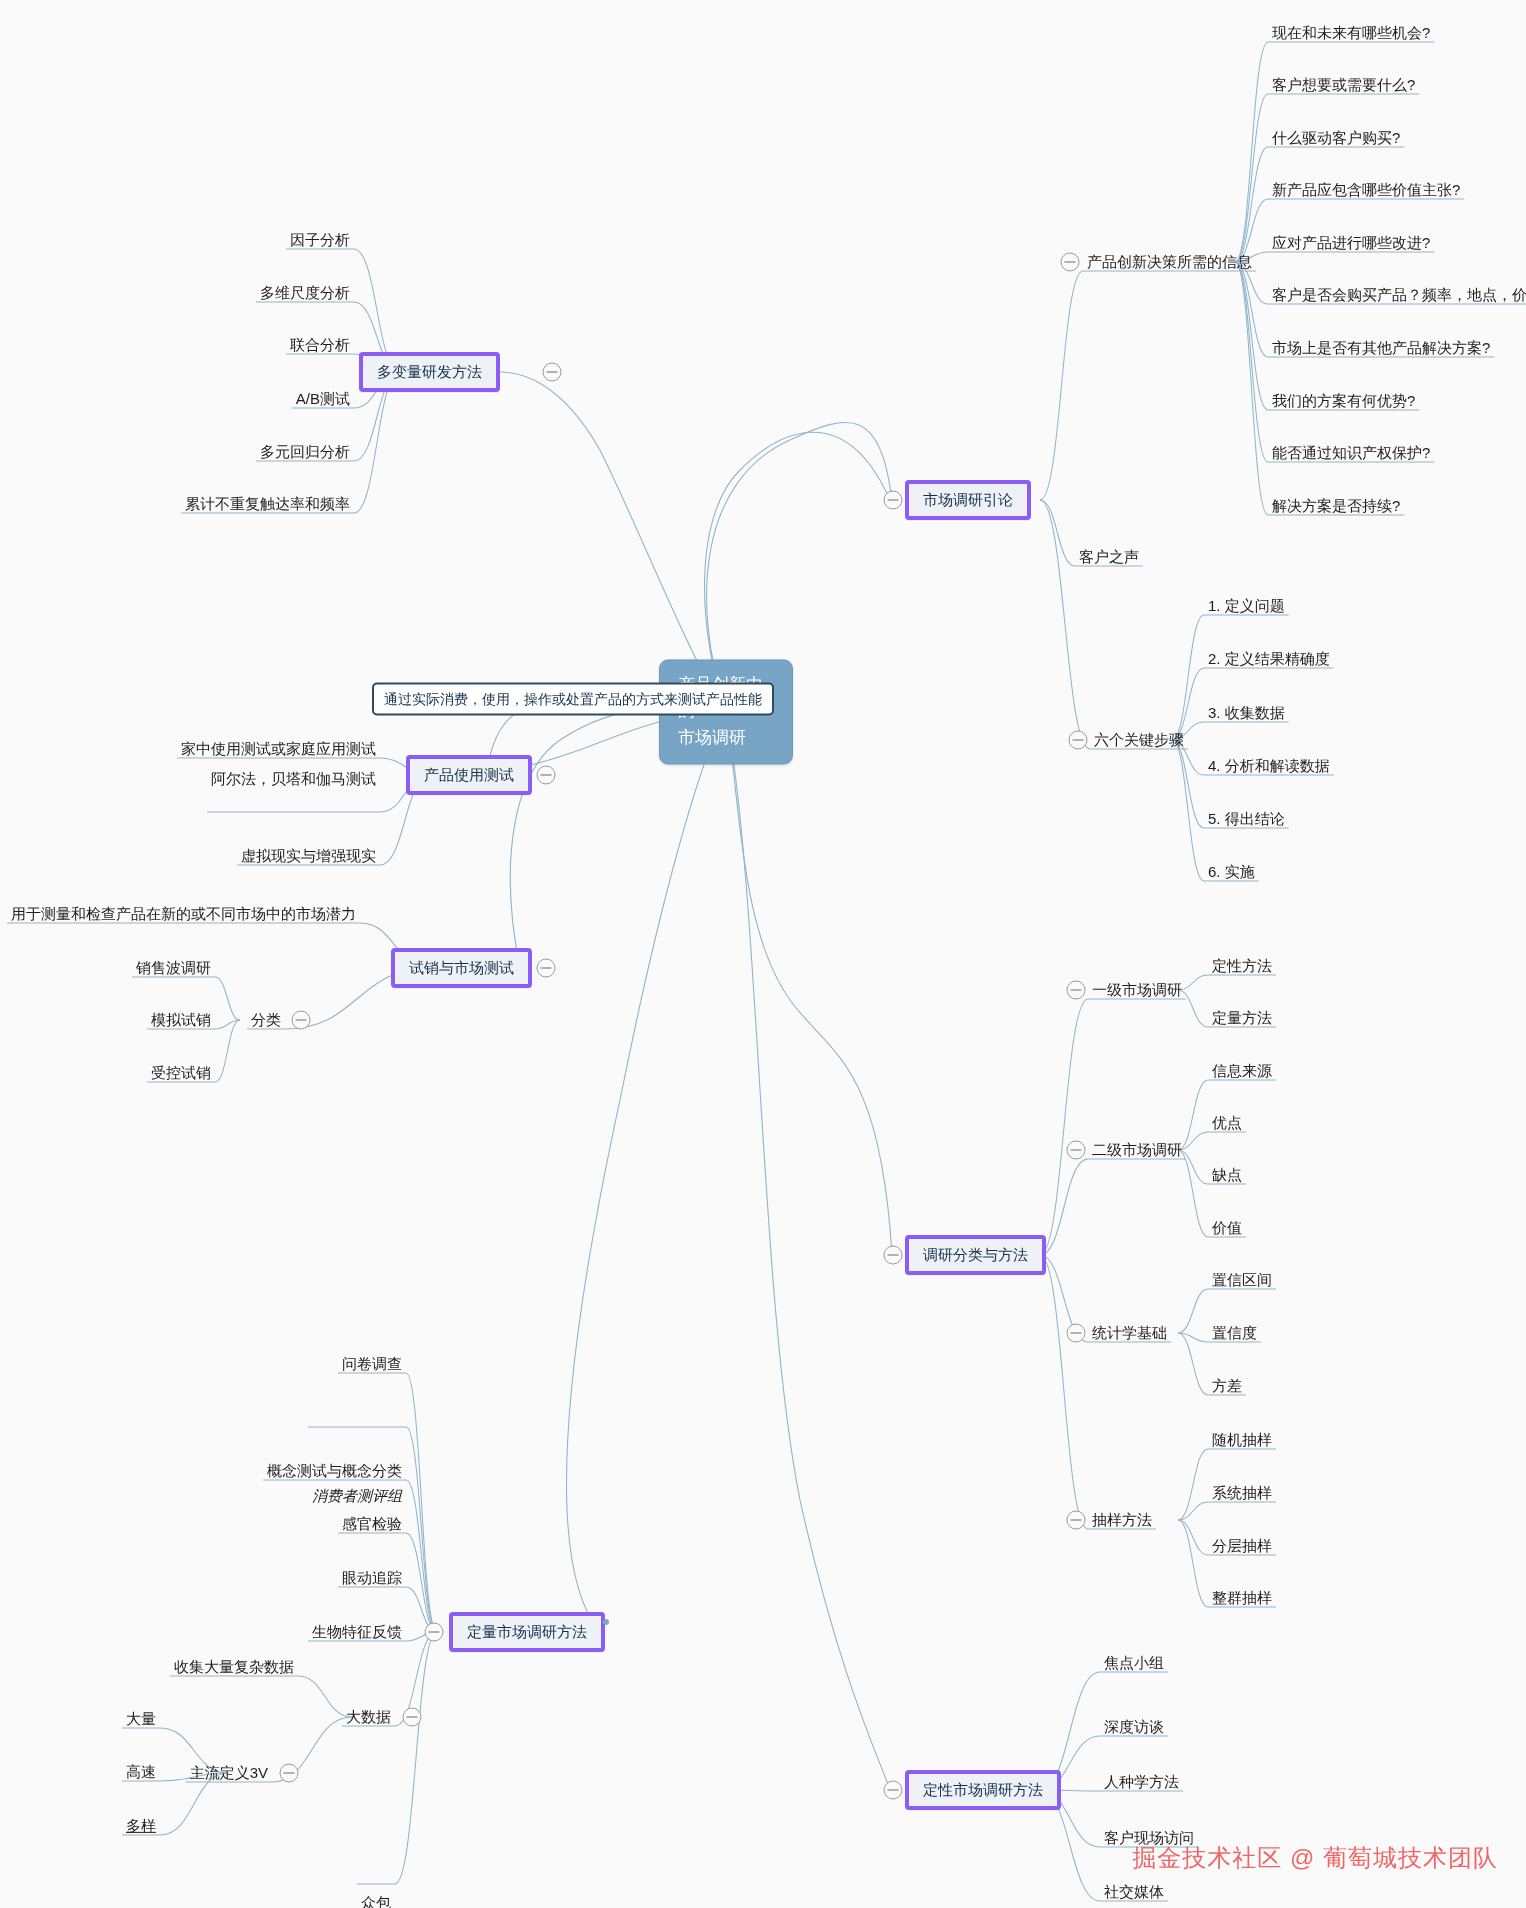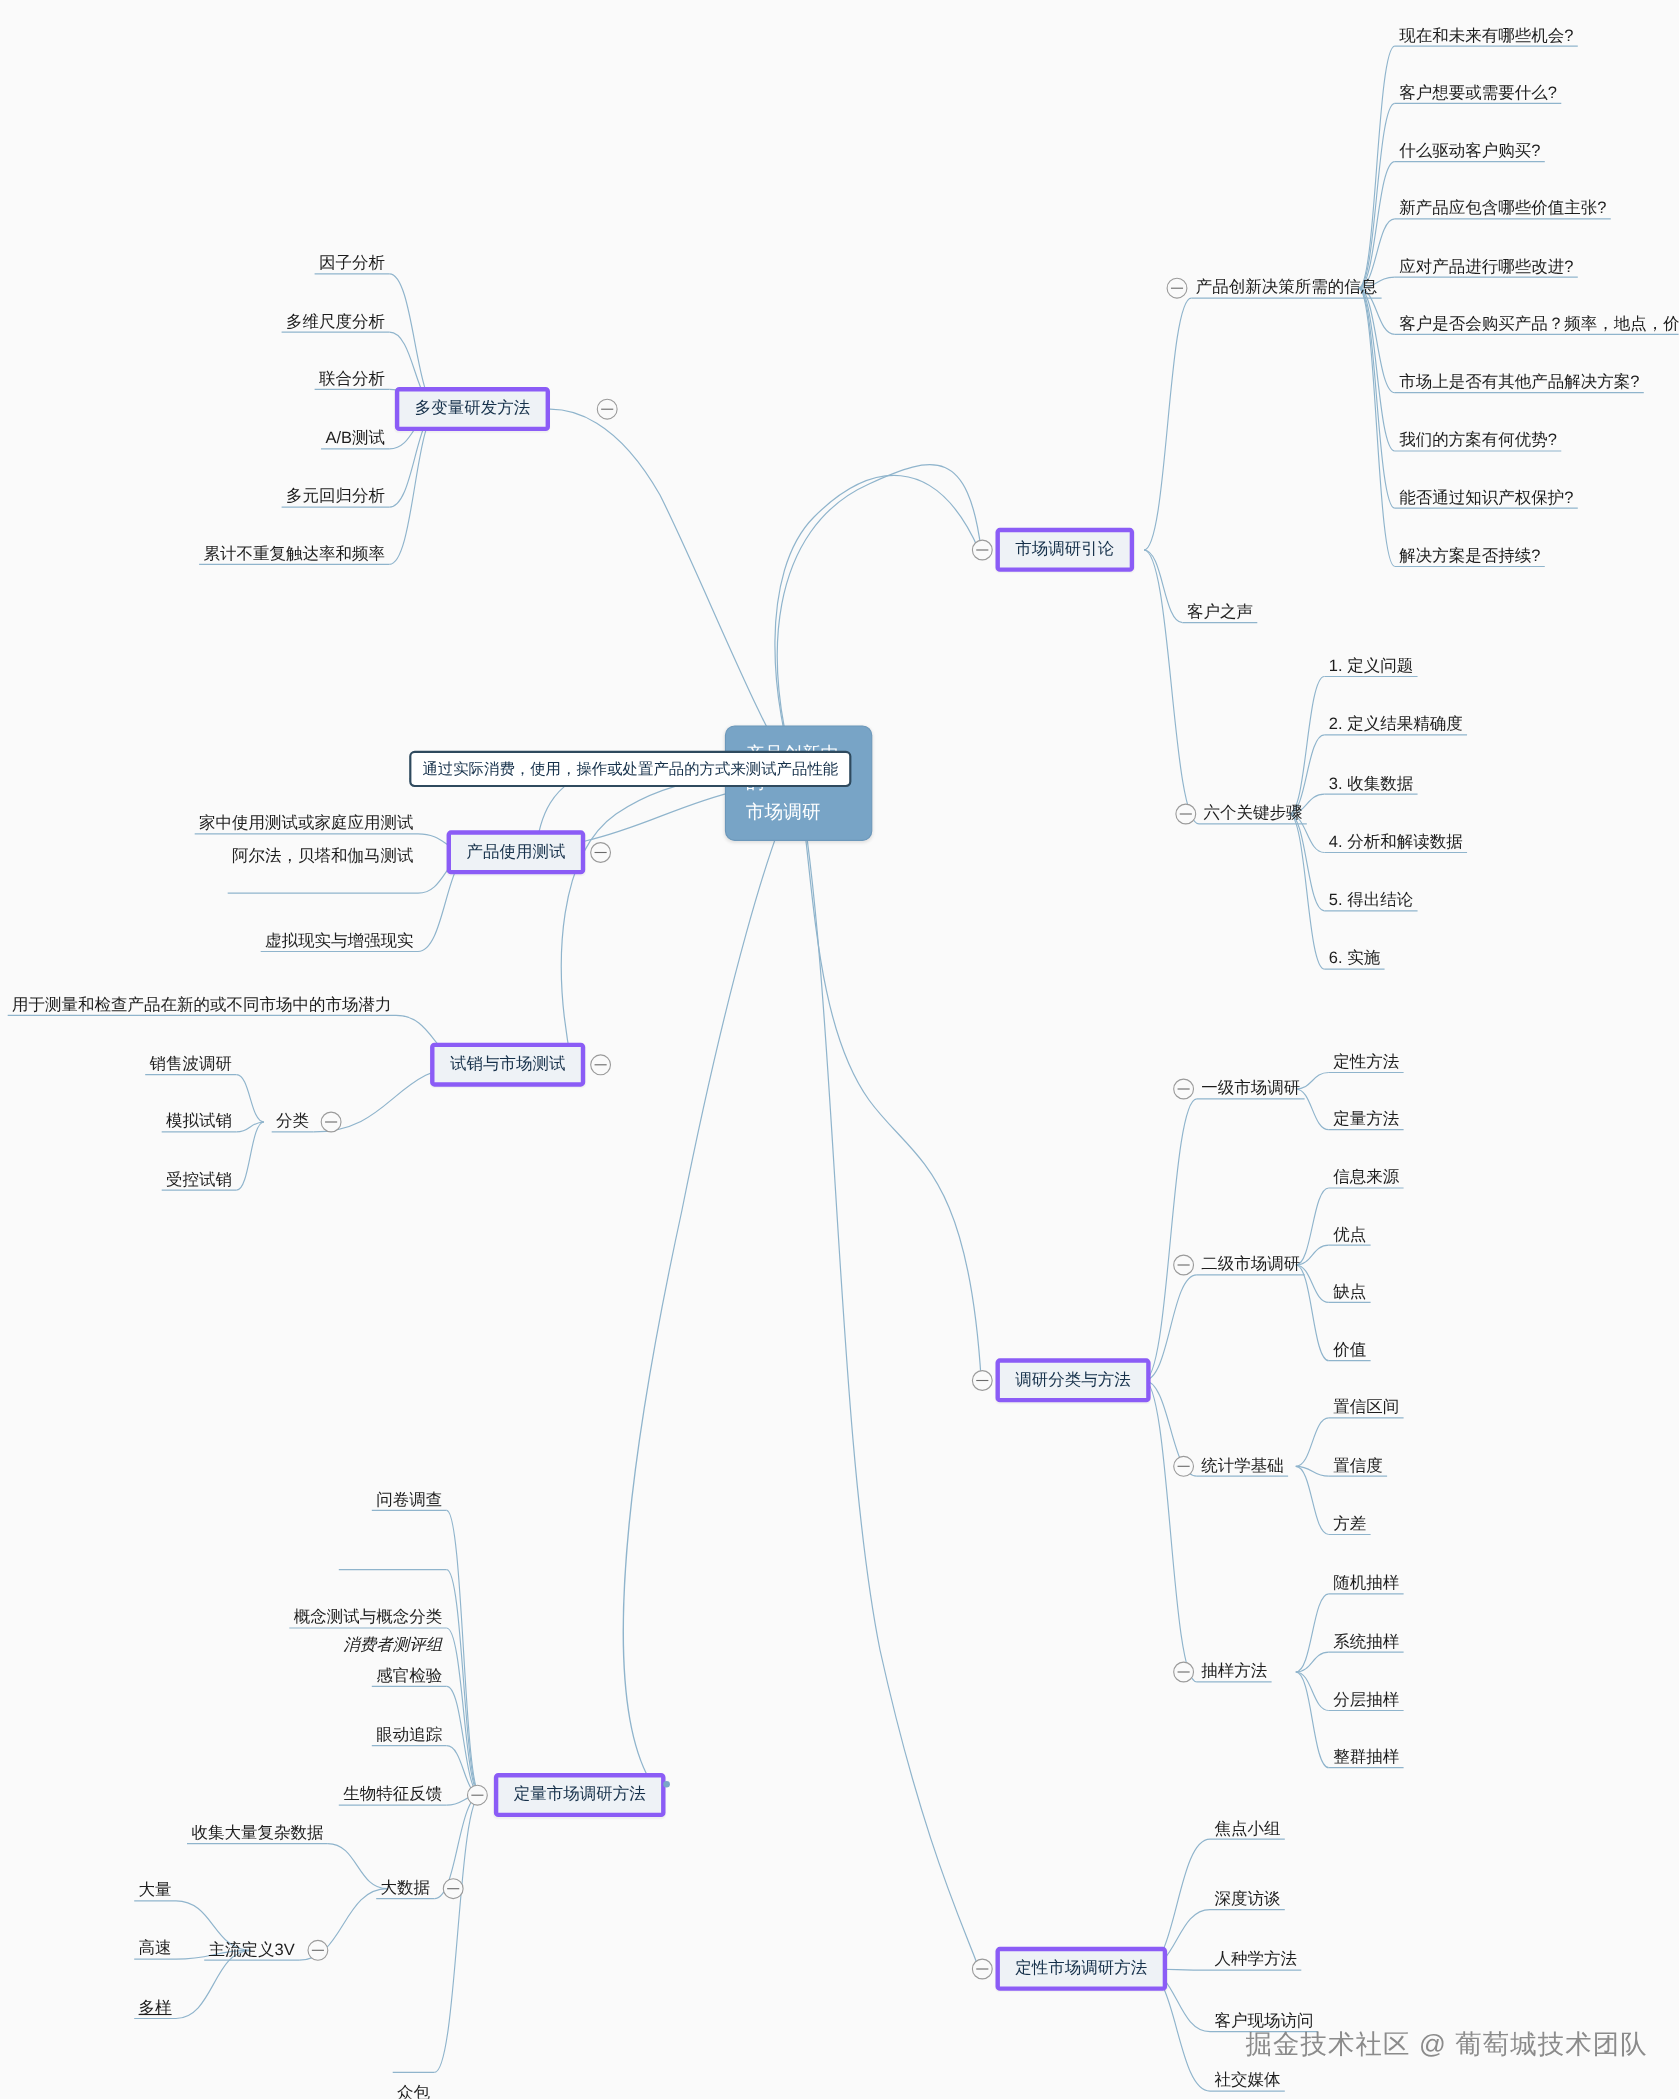--- a/index.html
+++ b/index.html
@@ -76,21 +76,21 @@
     height:1px;background:#6a6a6a;
   }
   .dot{
     position:absolute;width:6px;height:6px;border-radius:50%;
     background:#7aa7c7;transform:translate(-50%,-50%);
   }
   .watermark{
     position:absolute;
     right:28px;bottom:34px;
     font-size:24px;
-    color:#737373;
+    color:#ef4444;
     opacity:.82;
     letter-spacing:1px;
     white-space:nowrap;
   }
 </style>
 </head>
 <body>
 
 <div id="stage">
 

